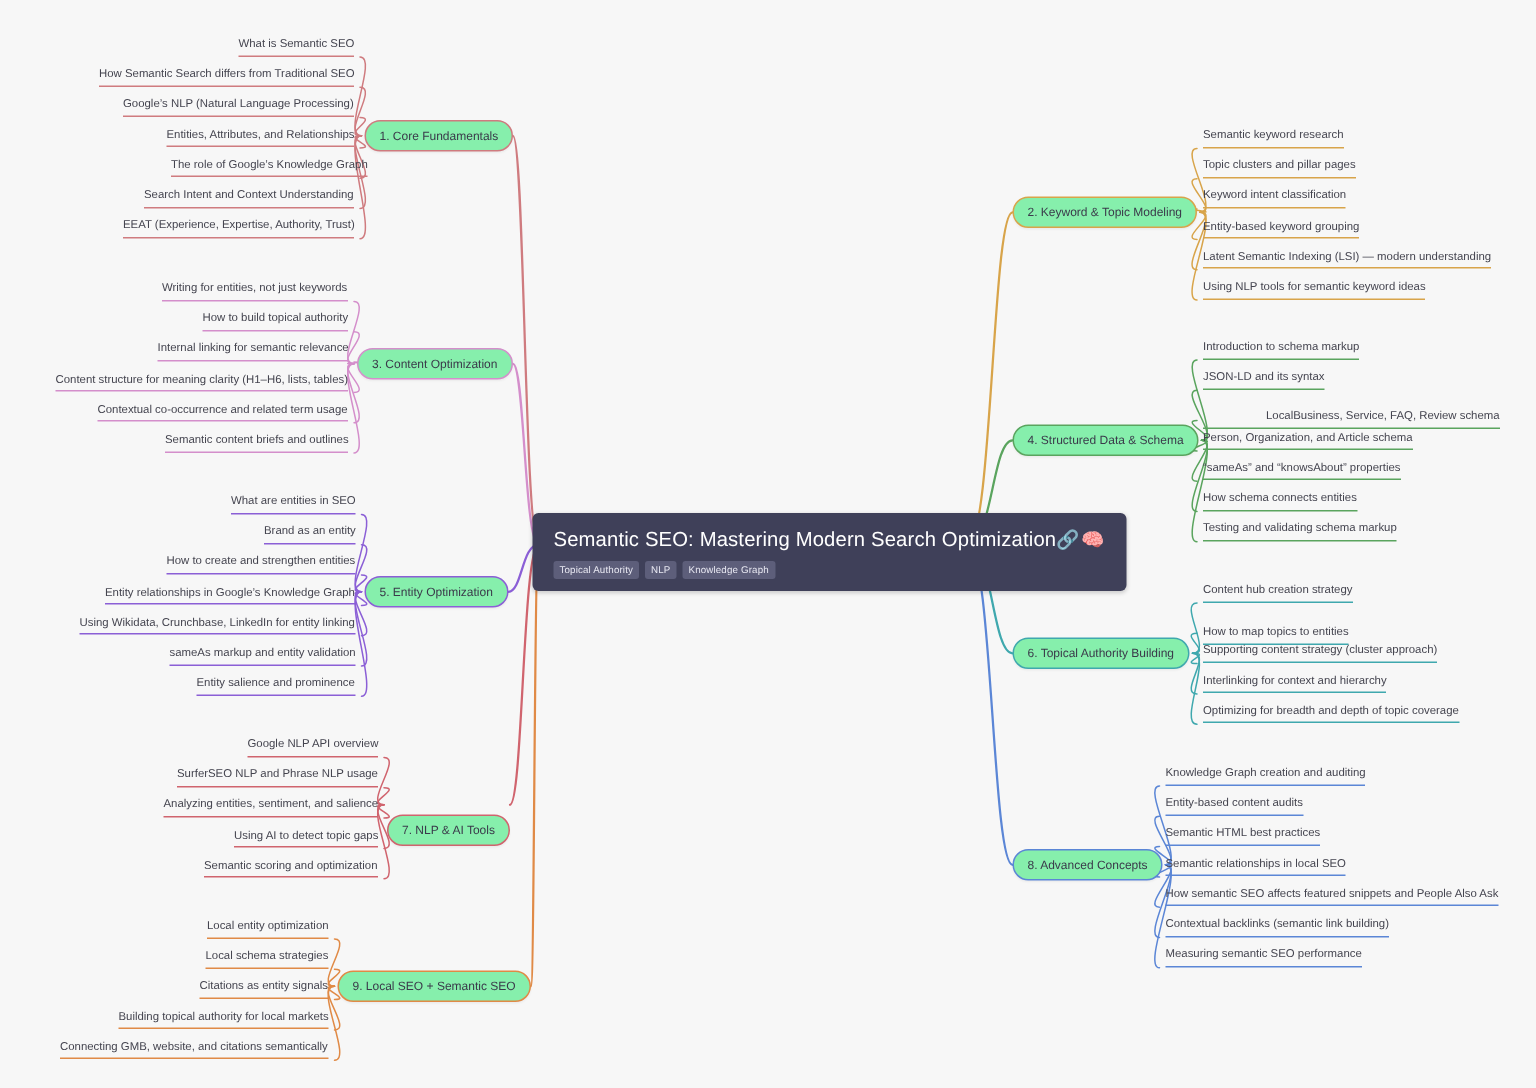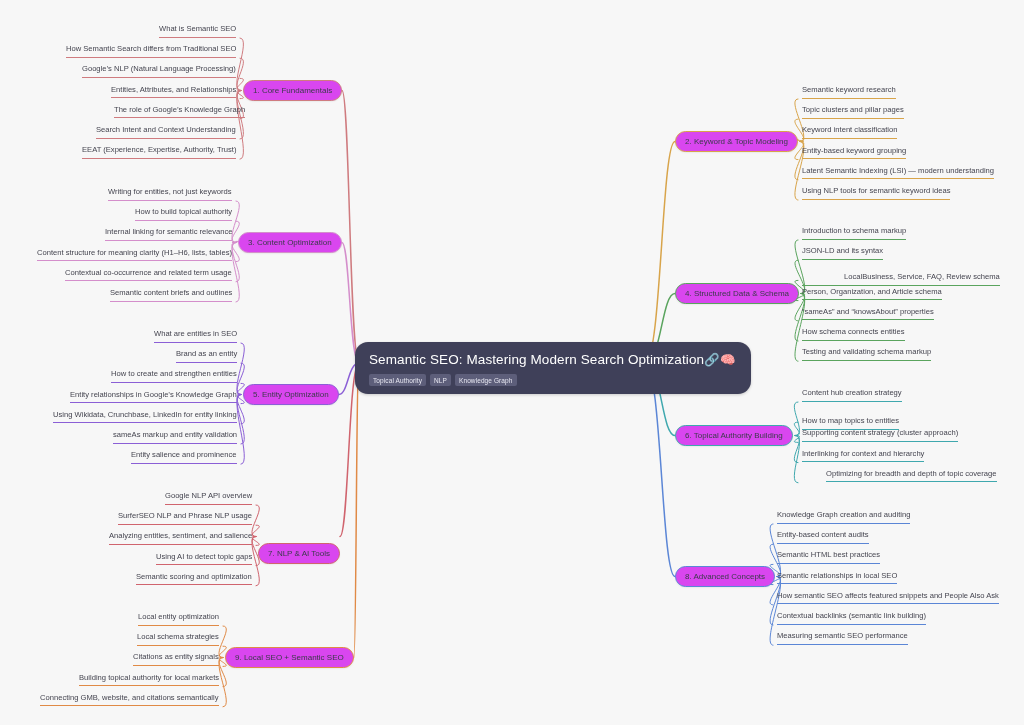--- a/index.html
+++ b/index.html
@@ -23,21 +23,21 @@
     left: 0; top: 0;
     width: 1024px;
     height: 725px;
     pointer-events: none;
   }
 
   
   .central {
     position: absolute;
     background: #3f4059;
-    border-radius: 13px;
+    border-radius: 4px;
     padding: 9px 14px 8px 14px;
     box-shadow: 0 1px 3px rgba(0,0,0,.18);
     white-space: nowrap;
     z-index: 40;
   }
   .central-title {
     color: #ffffff;
     font-size: 13.5px;
     letter-spacing: .1px;
     line-height: 17px;
@@ -57,21 +57,21 @@
     font-size: 6.5px;
     line-height: 9px;
     padding: 1.5px 4px;
     border-radius: 2px;
     letter-spacing: .1px;
   }
 
   
   .topic {
     position: absolute;
-    background: #d946ef;
+    background: #86efac;
     border: 1px solid #cfcfcf;
     border-radius: 11px;
     padding: 4px 9px;
     font-size: 8px;
     line-height: 11px;
     color: #3a3a4a;
     white-space: nowrap;
     z-index: 30;
     box-shadow: 0 1px 1.5px rgba(0,0,0,.05);
   }
@@ -205,21 +205,21 @@
       <div class="leaf l" style="border-bottom-color: rgb(139, 95, 214); top: 369.4px; left: 111px;">How to create and strengthen entities</div>
       <div class="leaf l" style="border-bottom-color: rgb(139, 95, 214); top: 389.6px; left: 70px;">Entity relationships in Google’s Knowledge Graph</div>
       <div class="leaf l" style="border-bottom-color: rgb(139, 95, 214); top: 409.8px; left: 53px;">Using Wikidata, Crunchbase, LinkedIn for entity linking</div>
       <div class="leaf l" style="border-bottom-color: rgb(139, 95, 214); top: 430px; left: 113px;">sameAs markup and entity validation</div>
       <div class="leaf l" style="border-bottom-color: rgb(139, 95, 214); top: 450.2px; left: 131px;">Entity salience and prominence</div>
       <div class="topic" style="border-color: rgb(63, 168, 174); left: 675px; top: 425px;">6. Topical Authority Building</div>
       <div class="leaf r" style="border-bottom-color: rgb(63, 168, 174); top: 388px; left: 802px;">Content hub creation strategy</div>
       <div class="leaf r" style="border-bottom-color: rgb(63, 168, 174); top: 408.2px; left: 802px; margin-top: 8px;">How to map topics to entities</div>
       <div class="leaf r" style="border-bottom-color: rgb(63, 168, 174); top: 428.4px; left: 802px;">Supporting content strategy (cluster approach)</div>
       <div class="leaf r" style="border-bottom-color: rgb(63, 168, 174); top: 448.6px; left: 802px;">Interlinking for context and hierarchy</div>
-      <div class="leaf r" style="border-bottom-color: rgb(63, 168, 174); top: 468.8px; left: 826px;">Optimizing for breadth and depth of topic coverage</div>
+      <div class="leaf r" style="border-bottom-color: rgb(63, 168, 174); top: 468.8px; left: 802px;">Optimizing for breadth and depth of topic coverage</div>
       <div class="topic" style="border-color: rgb(208, 100, 110); left: 258px; top: 543px;">7. NLP &amp; AI Tools</div>
       <div class="leaf l" style="border-bottom-color: rgb(208, 100, 110); top: 491px; left: 165px;">Google NLP API overview</div>
       <div class="leaf l" style="border-bottom-color: rgb(208, 100, 110); top: 511.2px; left: 118px;">SurferSEO NLP and Phrase NLP usage</div>
       <div class="leaf l" style="border-bottom-color: rgb(208, 100, 110); top: 531.4px; left: 109px;">Analyzing entities, sentiment, and salience</div>
       <div class="leaf l" style="border-bottom-color: rgb(208, 100, 110); top: 551.6px; left: 156px;">Using AI to detect topic gaps</div>
       <div class="leaf l" style="border-bottom-color: rgb(208, 100, 110); top: 571.8px; left: 136px;">Semantic scoring and optimization</div>
       <div class="topic" style="border-color: rgb(91, 134, 214); left: 675px; top: 566px;">8. Advanced Concepts</div>
       <div class="leaf r" style="border-bottom-color: rgb(91, 134, 214); top: 510px; left: 777px;">Knowledge Graph creation and auditing</div>
       <div class="leaf r" style="border-bottom-color: rgb(91, 134, 214); top: 530.2px; left: 777px;">Entity-based content audits</div>
       <div class="leaf r" style="border-bottom-color: rgb(91, 134, 214); top: 550.4px; left: 777px;">Semantic HTML best practices</div>

